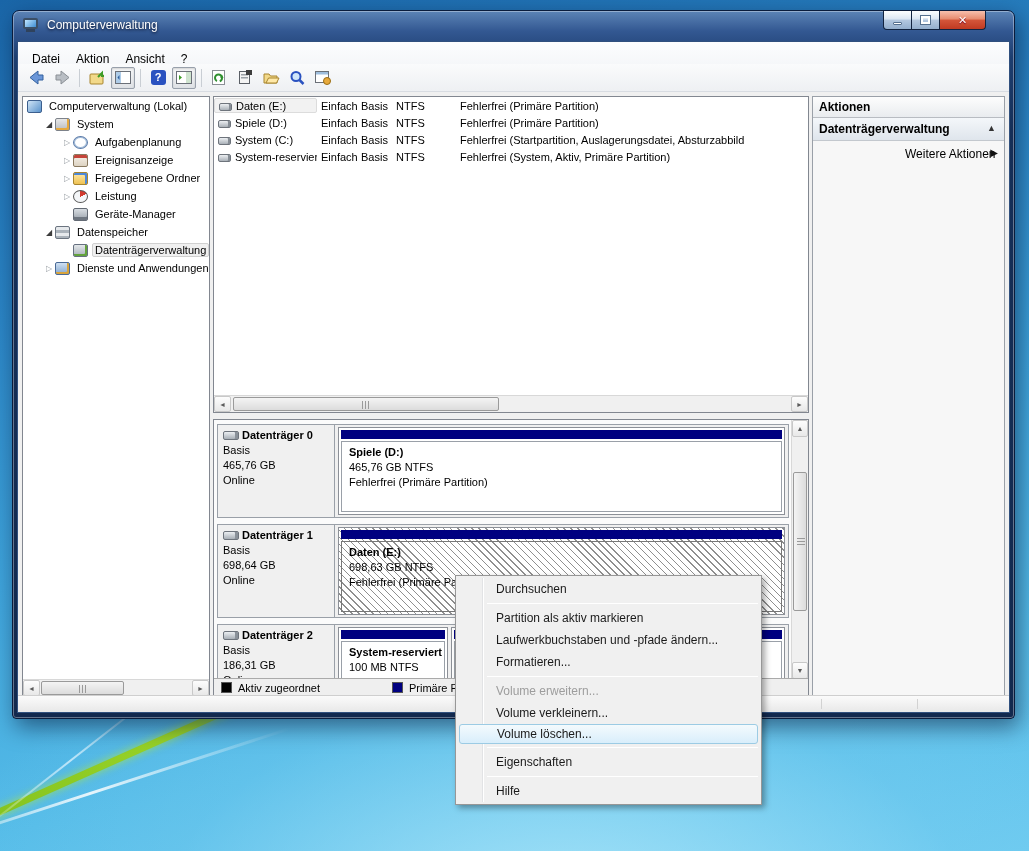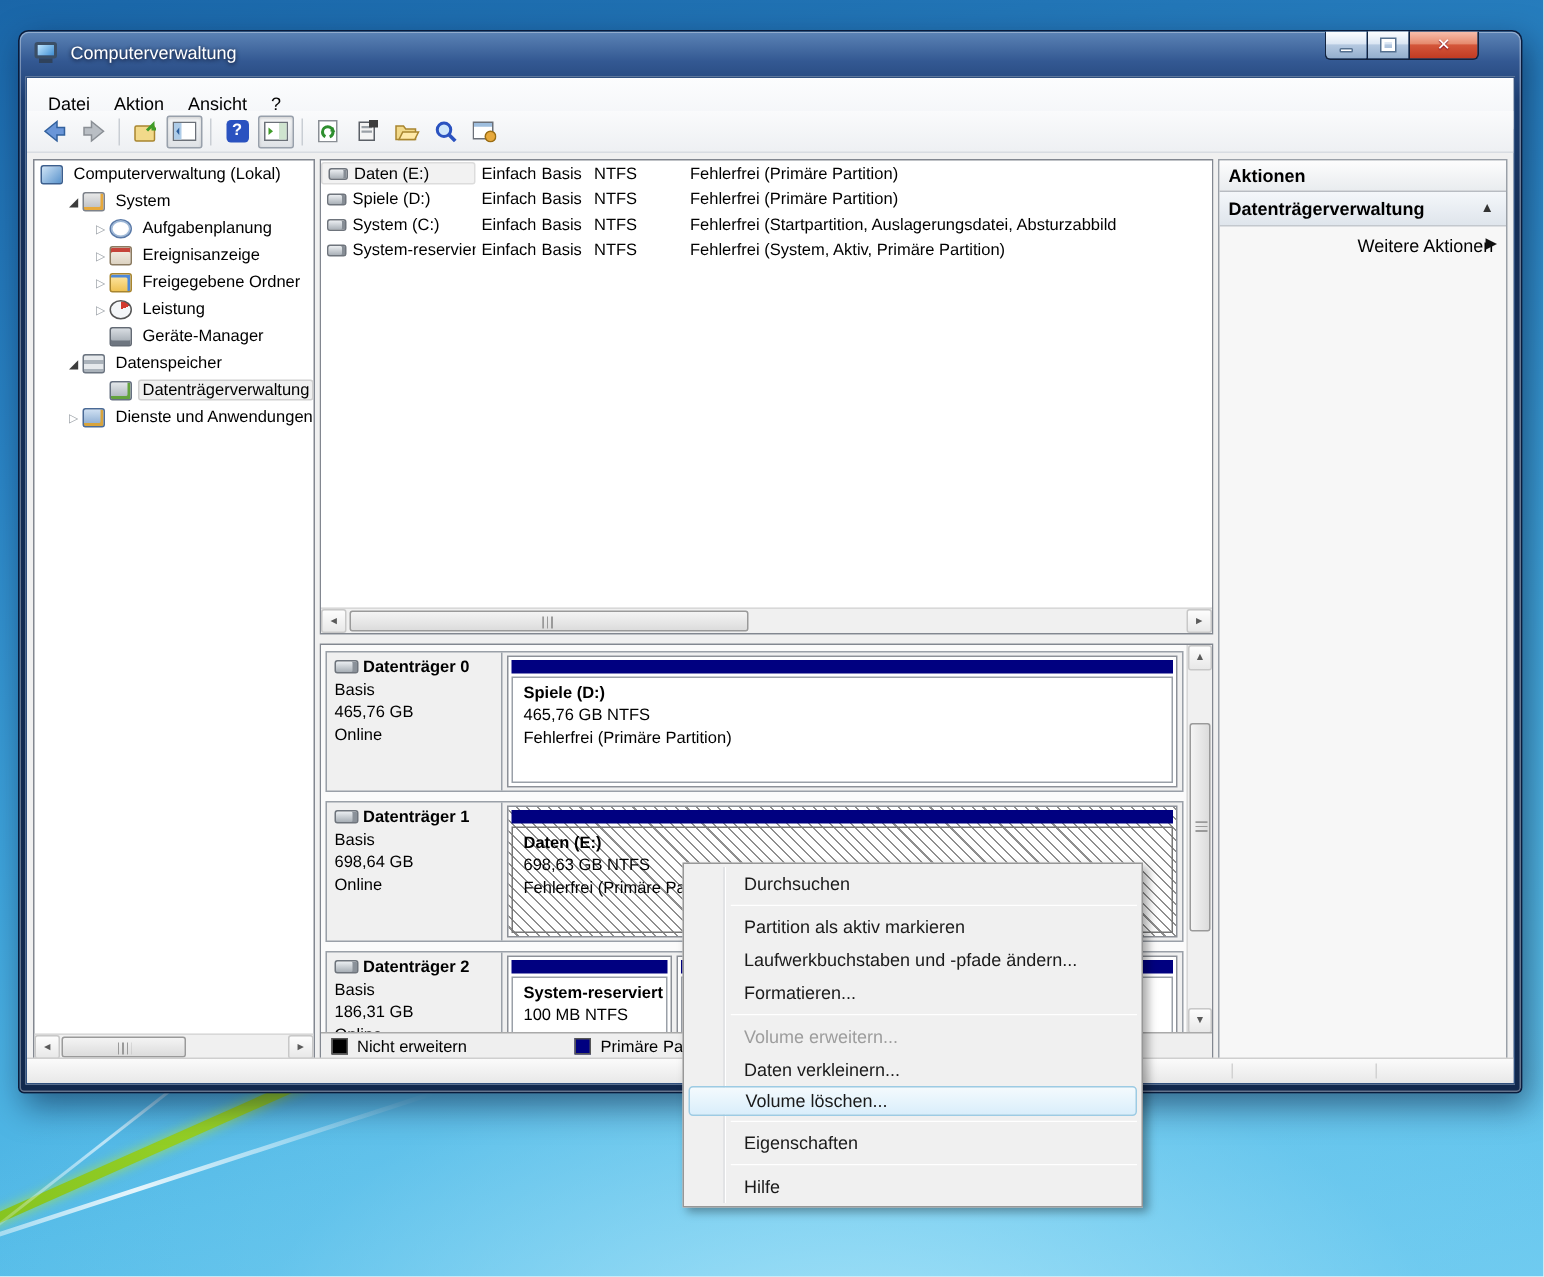--- a/index.html
+++ b/index.html
@@ -13,21 +13,21 @@
   #green-streak{left:-170px;top:768px;width:520px;height:7px;border-radius:4px;
     background:linear-gradient(90deg,rgba(120,190,20,0) 0%,#86c420 30%,#9ad428 70%,rgba(154,212,40,0) 100%);
     transform:rotate(-24deg);box-shadow:0 0 8px rgba(170,230,60,.8);}
   #white-streak1{left:-120px;top:792px;width:420px;height:3px;background:linear-gradient(90deg,rgba(255,255,255,0),#fff,rgba(255,255,255,0));transform:rotate(-18deg);opacity:.85;}
   #white-streak2{left:-60px;top:760px;width:260px;height:2px;background:linear-gradient(90deg,rgba(255,255,255,0),#eaf8ff,rgba(255,255,255,0));transform:rotate(-38deg);opacity:.7;}
 
   
   #win{position:absolute;left:12px;top:10px;width:1003px;height:709px;
     border:1px solid #0a1c3c;border-radius:7px 7px 4px 4px;
     background:linear-gradient(180deg,#5c84b6 0%,#335892 20px,#1d3e70 46px,#152f58 120px,#12294e 100%);
-    box-shadow:inset 0 0 0 1px rgba(255,255,255,.35), 4px 8px 22px rgba(0,10,40,.5);margin-top:10px;}
+    box-shadow:inset 0 0 0 1px rgba(255,255,255,.35), 4px 8px 22px rgba(0,10,40,.5);}
   #titlebar{position:absolute;left:0;top:0;right:0;height:30px;}
   #title-icon{position:absolute;left:10px;top:7px;width:17px;height:15px;}
   #title-icon .scr{position:absolute;left:0;top:0;width:15px;height:11px;border:2px solid #3b4f66;border-radius:2px;background:linear-gradient(135deg,#bfe6ff,#3f8ed2);}
   #title-icon .base{position:absolute;left:3px;top:11px;width:9px;height:3px;background:#2f425c;}
   #title-text{position:absolute;left:34px;top:7px;color:#fff;font-size:12px;text-shadow:0 1px 3px rgba(0,0,20,.9);}
   #win-controls{position:absolute;right:28px;top:0;height:19px;display:flex;}
   .wbtn{height:19px;border:1px solid #12233f;border-top:none;display:flex;align-items:center;justify-content:center;
     background:linear-gradient(180deg,#fdfeff 0%,#dbe6f3 45%,#b4c8e0 50%,#93aecd 100%);}
   #btn-min{width:29px;border-radius:0 0 0 4px;}
   #btn-max{width:28px;border-left:none;}
@@ -395,21 +395,21 @@
         </div>
         <div id="disk-vscroll">
           <span class="sbv-btn up">▲</span>
           <span id="disk-vthumb">
               <span class="grip-v"></span>
             </span>
           <span class="sbv-btn down">▼</span>
         </div>
         <div id="legend">
           <span class="lg-swatch" id="lg-unalloc"></span>
-          <span>Nicht erweitern</span>
+          <span>Aktiv zugeordnet</span>
           <span class="lg-swatch" id="lg-primary"></span>
           <span>Primäre Partition</span>
         </div>
       </div>
 
       <div class="vsplit" style="left:192px;"></div>
       <div class="vsplit" style="left:791px;"></div>
 
       <div id="actions-panel">
         <div id="actions-header">Aktionen</div>
@@ -432,20 +432,20 @@
   </div>
 
   <div id="ctx">
     <div class="ctx-item">Durchsuchen</div>
     <div class="ctx-sep"></div>
     <div class="ctx-item">Partition als aktiv markieren</div>
     <div class="ctx-item">Laufwerkbuchstaben und -pfade ändern...</div>
     <div class="ctx-item">Formatieren...</div>
     <div class="ctx-sep"></div>
     <div class="ctx-item disabled">Volume erweitern...</div>
-    <div class="ctx-item">Daten verkleinern...</div>
+    <div class="ctx-item">Volume verkleinern...</div>
     <div class="ctx-item hilite">Volume löschen...</div>
     <div class="ctx-sep"></div>
     <div class="ctx-item">Eigenschaften</div>
     <div class="ctx-sep"></div>
     <div class="ctx-item">Hilfe</div>
   </div>
 </div>
 
 </body></html>

